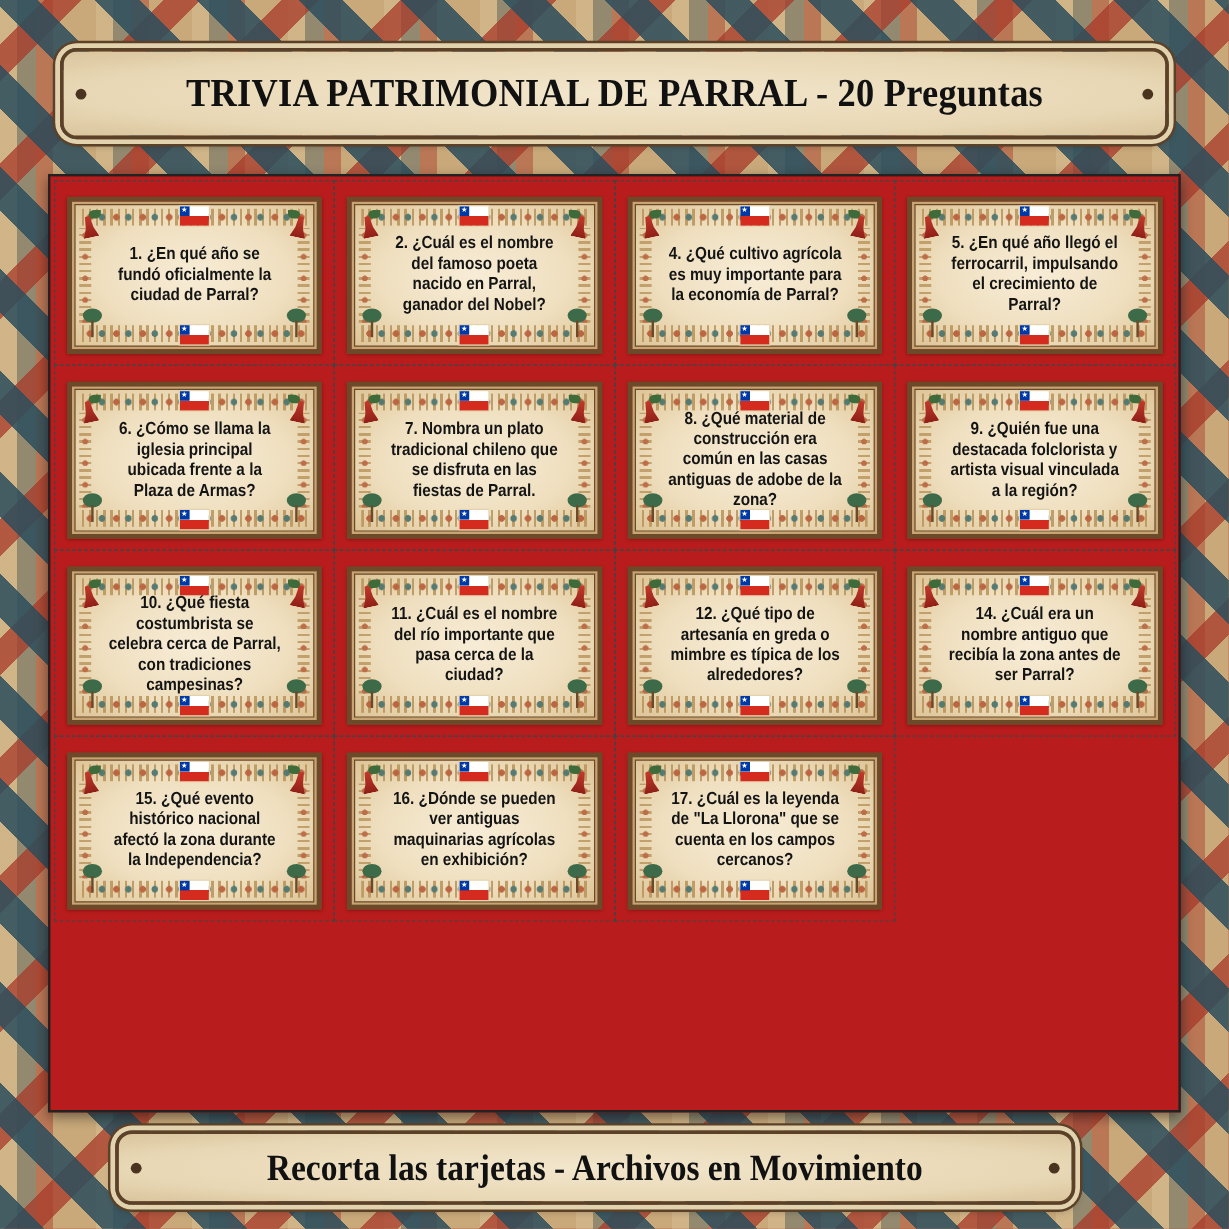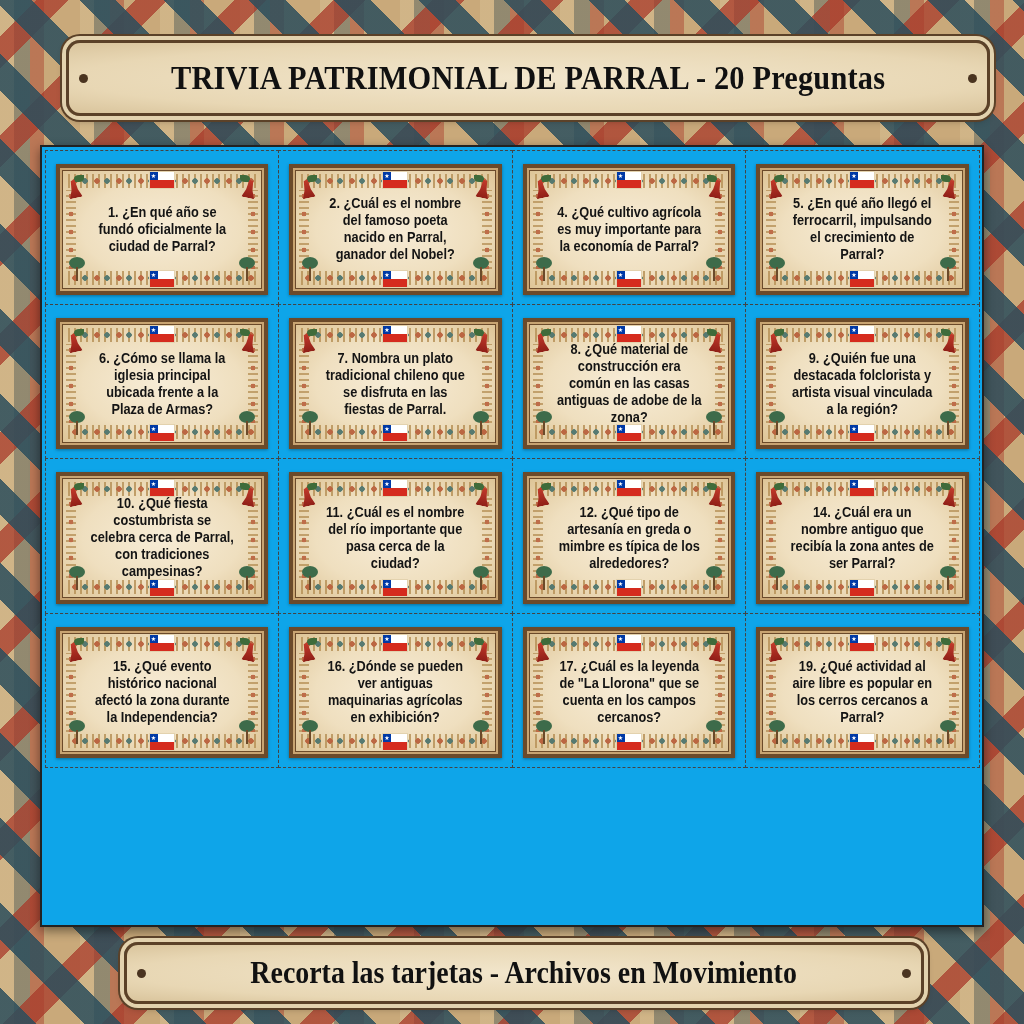--- a/index.html
+++ b/index.html
@@ -13,46 +13,46 @@
       repeating-linear-gradient(-45deg, rgba(168,58,42,0.75) 0 22px, transparent 22px 70px),
       repeating-linear-gradient(90deg, rgba(214,190,146,0.55) 0 14px, rgba(44,78,92,0.35) 14px 30px, rgba(168,58,42,0.45) 30px 44px, transparent 44px 80px);
   }
   
   .plaque {
     position: absolute;
     background: radial-gradient(ellipse at center, #f2e6cc 0%, #e8d7b4 70%, #d9c49c 100%);
     border: 3px solid #5b4128;
     box-shadow: 0 0 0 4px #e3d2ae, 0 0 0 6px #5b4128, 0 3px 8px rgba(0,0,0,0.45);
     border-radius: 14px;
-    display: flex; align-items: center; justify-content: center; margin-left: 16px;
+    display: flex; align-items: center; justify-content: center;
   }
   .plaque .dot {
     position: absolute; top: 50%; width: 9px; height: 9px; margin-top: -4px;
     border-radius: 50%; background: #4a3420;
   }
   .plaque .dot.l { left: 10px; } .plaque .dot.r { right: 10px; }
   .plaque-title {
     left: 50px; top: 40px; width: 924px; height: 76px;
   }
   .plaque-title span {
     font-family: "Liberation Serif", serif; font-weight: bold;
     font-size: 33px; color: #111; letter-spacing: 0.2px;
     transform: scaleX(0.92); white-space: nowrap;
   }
   .plaque-footer {
-    left: 108px; top: 942px; width: 800px; height: 62px;
+    left: 96px; top: 942px; width: 800px; height: 62px;
   }
   .plaque-footer span {
     font-family: "Liberation Serif", serif; font-weight: bold;
     font-size: 31px; color: #111; transform: scaleX(0.9); white-space: nowrap;
   }
   
   .sheet {
     position: absolute; left: 40px; top: 145px; width: 944px; height: 782px;
-    background: #0ea5e9;
+    background: #b91c1c;
     border: 2px solid #222;
     box-shadow: 0 4px 10px rgba(0,0,0,0.45);
     display: grid;
     grid-template-columns: repeat(4, 1fr);
     grid-template-rows: repeat(5, 1fr);
     padding: 3px;
   }
   .cell {
     border: 1px dashed #444;
     margin: -0.5px;
@@ -405,37 +405,20 @@
       <div class="bell-leaf r"></div>
       <div class="bell l"></div>
       <div class="bell r"></div>
       <div class="tree l"></div>
       <div class="tree r"></div>
       <div class="q">17. ¿Cuál es la leyenda de "La Llorona" que se cuenta en los campos cercanos?</div>
     </div>
   </div>
 
 
-  <div class="cell">
-    <div class="card">
-      <div class="orn top"></div>
-      <div class="orn bottom"></div>
-      <div class="orn-side l"></div>
-      <div class="orn-side r"></div>
-      <div class="flag top"></div>
-      <div class="flag bottom"></div>
-      <div class="bell-leaf l"></div>
-      <div class="bell-leaf r"></div>
-      <div class="bell l"></div>
-      <div class="bell r"></div>
-      <div class="tree l"></div>
-      <div class="tree r"></div>
-      <div class="q">19. ¿Qué actividad al aire libre es popular en los cerros cercanos a Parral?</div>
-    </div>
-  </div>
 
 </div>
 
 <div class="plaque plaque-footer">
   <i class="dot l"></i>
   <span>Recorta las tarjetas - Archivos en Movimiento</span>
   <i class="dot r"></i>
 </div>
 
 </body></html>

